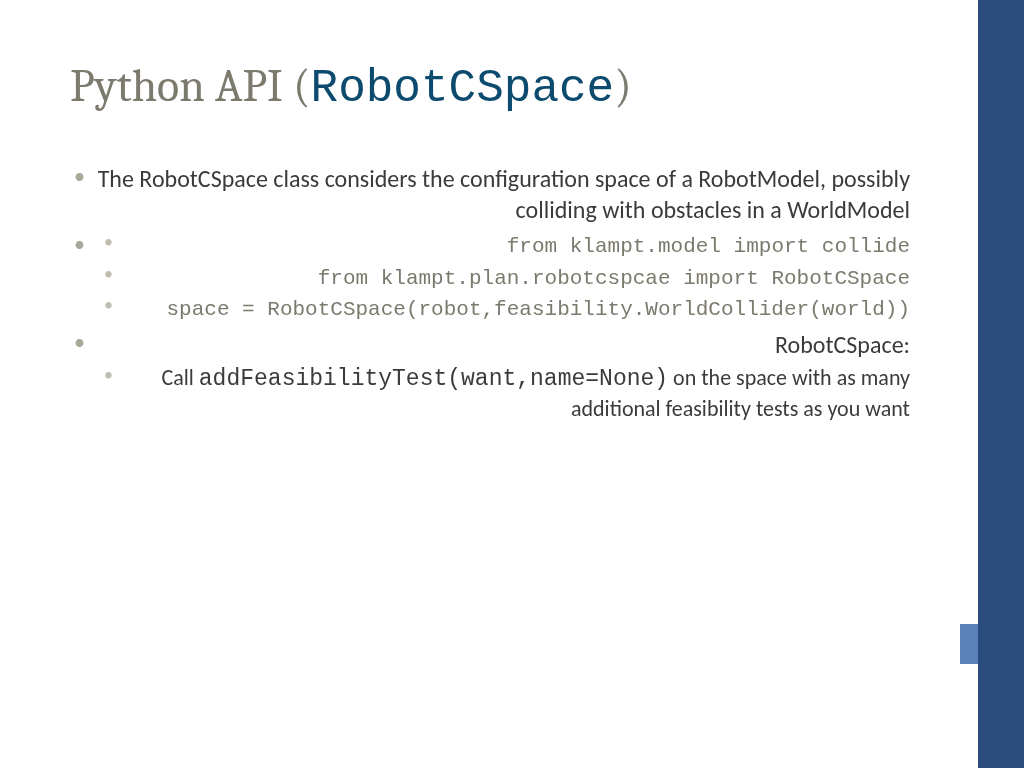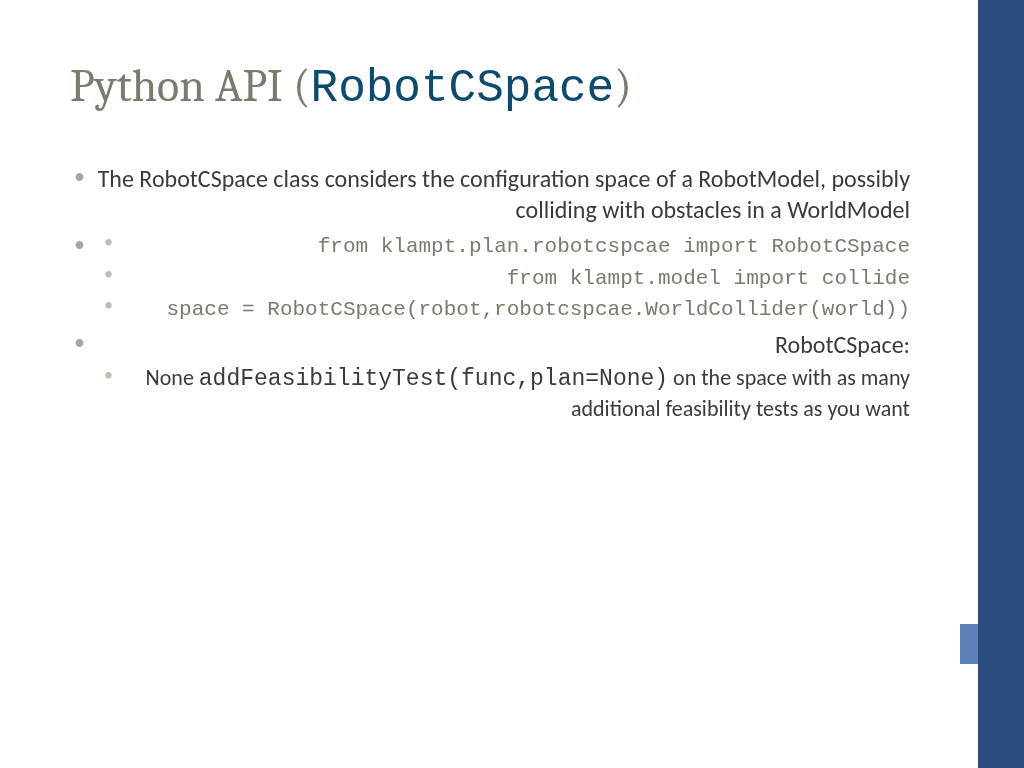--- a/index.html
+++ b/index.html
@@ -105,30 +105,30 @@
     <span>Python API (</span><span class="highlight">RobotCSpace</span><span>)</span>
   </h1>
 
   <div class="content">
     <ul class="outer">
       <li>
         <span>The RobotCSpace class considers the configuration space of a RobotModel, possibly colliding with obstacles in a WorldModel</span>
       </li>
       <li>
         <ul class="inner">
+          <li><span class="code">from klampt.model import collide</span></li>
           <li><span class="code">from klampt.plan.robotcspcae import RobotCSpace</span></li>
-          <li><span class="code">from klampt.model import collide</span></li>
-          <li><span class="code">space = RobotCSpace(robot,robotcspcae.WorldCollider(world))</span></li>
+          <li><span class="code">space = RobotCSpace(robot,feasibility.WorldCollider(world))</span></li>
         </ul>
       </li>
       <li>
         <span>RobotCSpace:</span>
         <ul class="inner">
           <li>
-            <span>None </span><span class="code-inline">addFeasibilityTest(func,plan=None)</span><span> on the space with as many additional feasibility tests as you want</span>
+            <span>Call </span><span class="code-inline">addFeasibilityTest(want,name=None)</span><span> on the space with as many additional feasibility tests as you want</span>
           </li>
         </ul>
       </li>
     </ul>
   </div>
 </div>
 
 <div class="sidebar-light"></div>
 <div class="sidebar-dark"></div>
 

